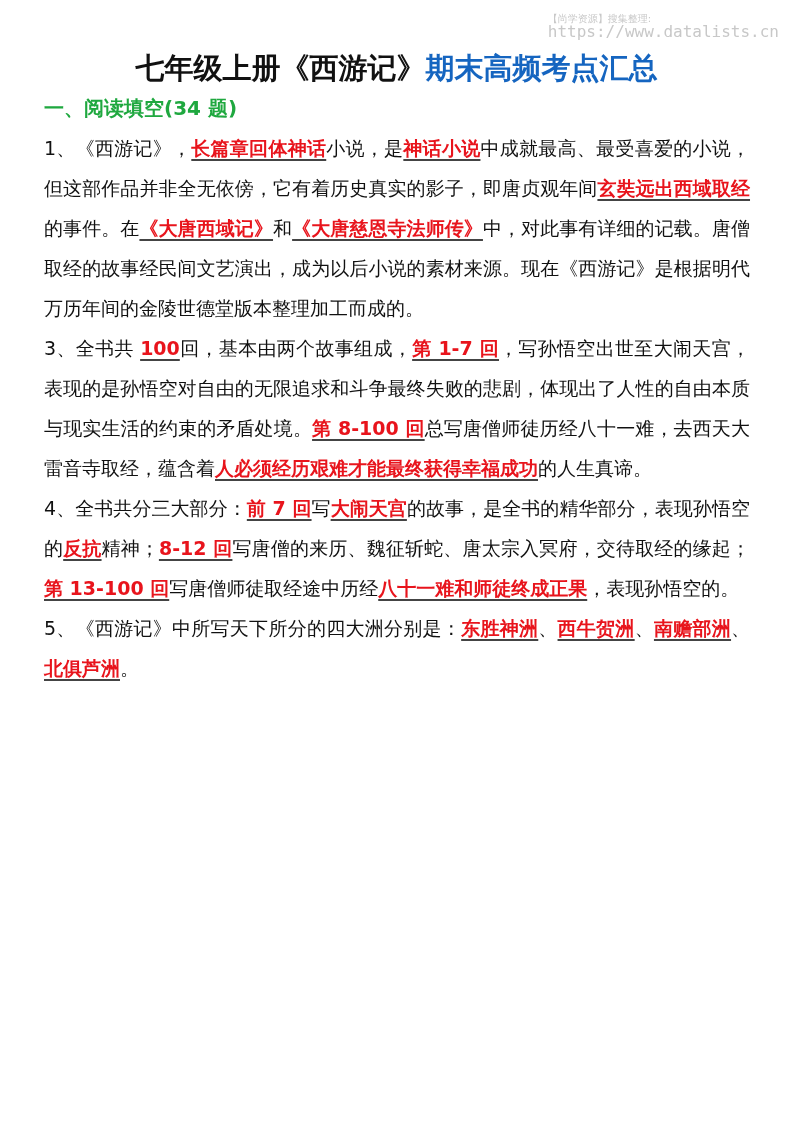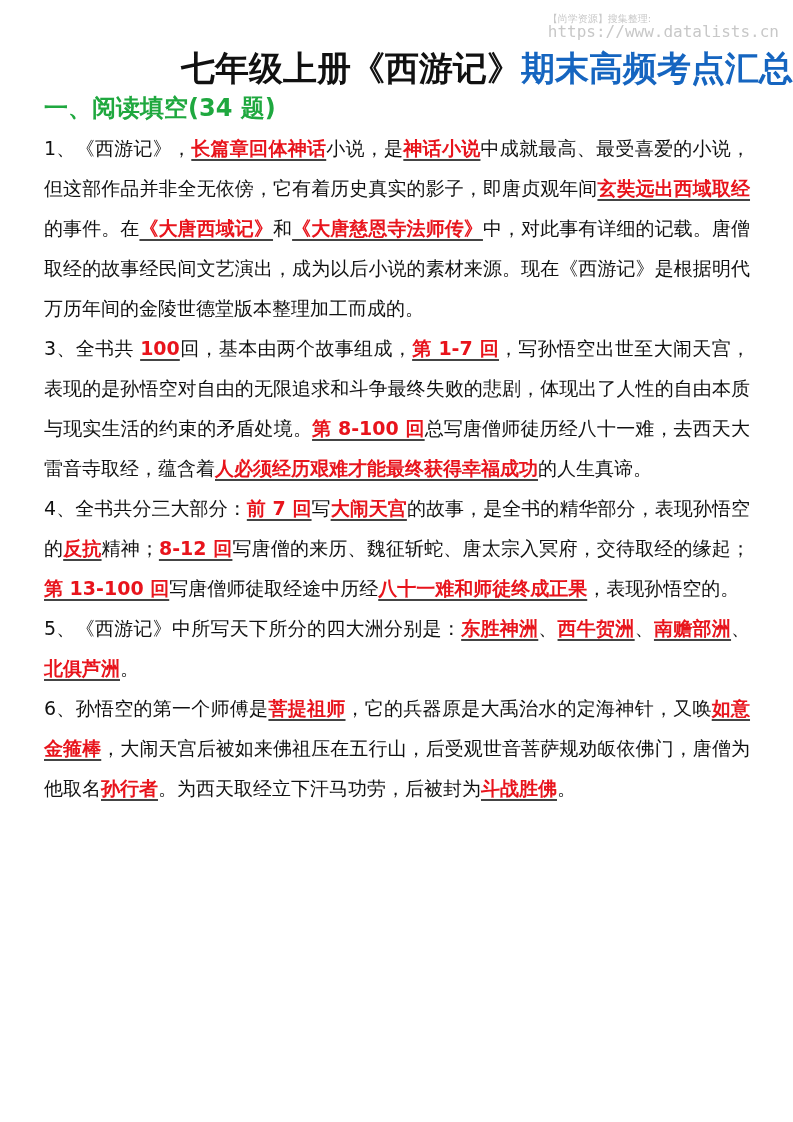--- a/index.html
+++ b/index.html
@@ -2,25 +2,25 @@
 <html><head>
 <meta charset="utf-8">
 <style>
   html, body { margin: 0; padding: 0; background: #ffffff; }
   body { width: 793px; height: 1122px; position: relative; overflow: hidden;
          font-family: "DejaVu Sans", "Liberation Sans", sans-serif; color: #111; }
   .watermark { position: absolute; right: 14px; top: 12px; text-align: left;
                color: #c8c8c8; font-size: 10px; line-height: 13px;
                font-family: "DejaVu Sans", sans-serif; }
   .watermark .url { font-family: "DejaVu Sans Mono", "Liberation Mono", monospace; font-size: 16px; }
-  .title { position: absolute; top: 48px; left: 0; width: 793px; text-align: right;
-           font-size: 34px; font-weight: bold; letter-spacing: 0px; line-height: 40px; }
+  .title { position: absolute; top: 48px; left: 0; width: 793px; text-align: center;
+           font-size: 29px; font-weight: bold; letter-spacing: 0px; line-height: 40px; }
   .title .black { color: #111; }
   .title .blue { color: #1565c0; }
-  .section { position: absolute; top: 90px; left: 44px; font-size: 24px; font-weight: bold;
+  .section { position: absolute; top: 90px; left: 44px; font-size: 20px; font-weight: bold;
              color: #1fa83f; line-height: 36px; }
   .content { position: absolute; top: 128px; left: 44px; width: 706px;
              font-size: 19px; line-height: 40px; text-align: justify; }
   .content p { margin: 0; }
   .ans { color: #e8141c; font-weight: bold; text-decoration: underline;
          text-decoration-color: #444; text-decoration-thickness: 2px; text-underline-offset: 4px; }
 </style>
 </head>
 <body>
 
@@ -33,14 +33,13 @@
   <span class="black">七年级上册《西游记》</span><span class="blue">期末高频考点汇总</span>
 </div>
 
 <div class="section">一、阅读填空(34 题)</div>
 
 <div class="content" id="content">
     <p><span>1、《西游记》，</span><span class="ans">长篇章回体神话</span><span>小说，是</span><span class="ans">神话小说</span><span>中成就最高、最受喜爱的小说，但这部作品并非全无依傍，它有着历史真实的影子，即唐贞观年间</span><span class="ans">玄奘远出西域取经</span><span>的事件。在</span><span class="ans">《大唐西域记》</span><span>和</span><span class="ans">《大唐慈恩寺法师传》</span><span>中，对此事有详细的记载。唐僧取经的故事经民间文艺演出，成为以后小说的素材来源。现在《西游记》是根据明代万历年间的金陵世德堂版本整理加工而成的。</span></p>
     <p><span>3、全书共 </span><span class="ans">100</span><span>回，基本由两个故事组成，</span><span class="ans">第 1-7 回</span><span>，写孙悟空出世至大闹天宫，表现的是孙悟空对自由的无限追求和斗争最终失败的悲剧，体现出了人性的自由本质与现实生活的约束的矛盾处境。</span><span class="ans">第 8-100 回</span><span>总写唐僧师徒历经八十一难，去西天大雷音寺取经，蕴含着</span><span class="ans">人必须经历艰难才能最终获得幸福成功</span><span>的人生真谛。</span></p>
     <p><span>4、全书共分三大部分：</span><span class="ans">前 7 回</span><span>写</span><span class="ans">大闹天宫</span><span>的故事，是全书的精华部分，表现孙悟空的</span><span class="ans">反抗</span><span>精神；</span><span class="ans">8-12 回</span><span>写唐僧的来历、魏征斩蛇、唐太宗入冥府，交待取经的缘起；</span><span class="ans">第 13-100 回</span><span>写唐僧师徒取经途中历经</span><span class="ans">八十一难和师徒终成正果</span><span>，表现孙悟空的。</span></p>
     <p><span>5、《西游记》中所写天下所分的四大洲分别是：</span><span class="ans">东胜神洲</span><span>、</span><span class="ans">西牛贺洲</span><span>、</span><span class="ans">南赡部洲</span><span>、</span><span class="ans">北俱芦洲</span><span>。</span></p>
-    <p><span>6、孙悟空的第一个师傅是</span><span class="ans">菩提祖师</span><span>，它的兵器原是大禹治水的定海神针，又唤</span><span class="ans">如意金箍棒</span><span>，大闹天宫后被如来佛祖压在五行山，后受观世音菩萨规劝皈依佛门，唐僧为他取名</span><span class="ans">孙行者</span><span>。为西天取经立下汗马功劳，后被封为</span><span class="ans">斗战胜佛</span><span>。</span></p>
   </div>
 
 </body></html>

